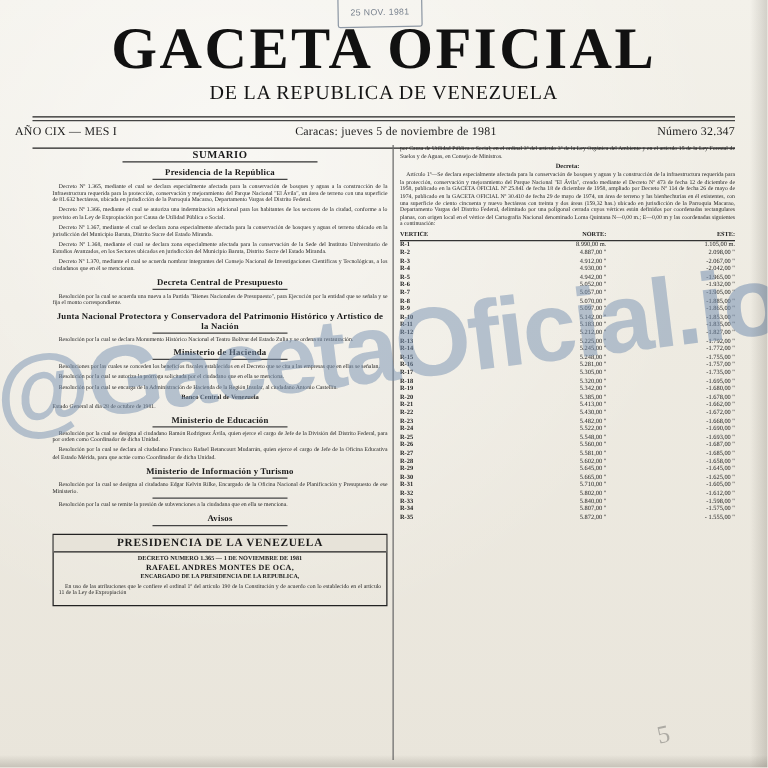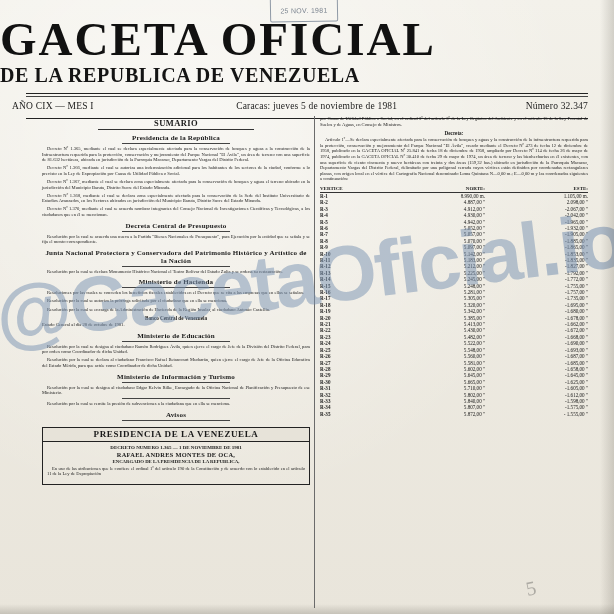--- a/index.html
+++ b/index.html
@@ -38,30 +38,30 @@
   
   .stamp{
     position:absolute;left:270px;top:-2px;width:66px;height:22px;
     border:1px solid #6d7b8d;border-radius:2px;
     color:#4d5a6c;font-size:7px;letter-spacing:.3px;
     font-family:"Liberation Sans", sans-serif;
     display:flex;align-items:center;justify-content:center;
     transform:rotate(-1deg);opacity:.75;z-index:30;
   }
   
-  .masthead{position:absolute;left:0;right:0;top:16px;text-align:left;z-index:20;}
+  .masthead{position:absolute;left:0;right:0;top:16px;text-align:center;z-index:20;}
   .gac-title{
     font-family:"Liberation Serif", serif;
     font-size:47px;font-weight:bold;letter-spacing:2px;
     line-height:46px;color:#111;
     margin:0 0 2px 0;
   }
   .gac-sub{
     font-family:"Liberation Serif", serif;
-    font-size:20px;font-weight:bold;letter-spacing:.6px;
+    font-size:16px;font-weight:normal;letter-spacing:.6px;
     line-height:22px;color:#141414;margin:0;
   }
   .rule{height:1px;background:#222;margin:7px 26px 0 26px;}
   .rule.thin{height:1px;background:#444;margin-top:2px;}
   .issue-line{
     display:flex;justify-content:space-between;align-items:center;
     margin:4px 26px 0 12px;
     font-size:9.5px;font-weight:normal;letter-spacing:.2px;
   }
   .issue-line .mid{font-size:9.5px;padding-left:14px;}

